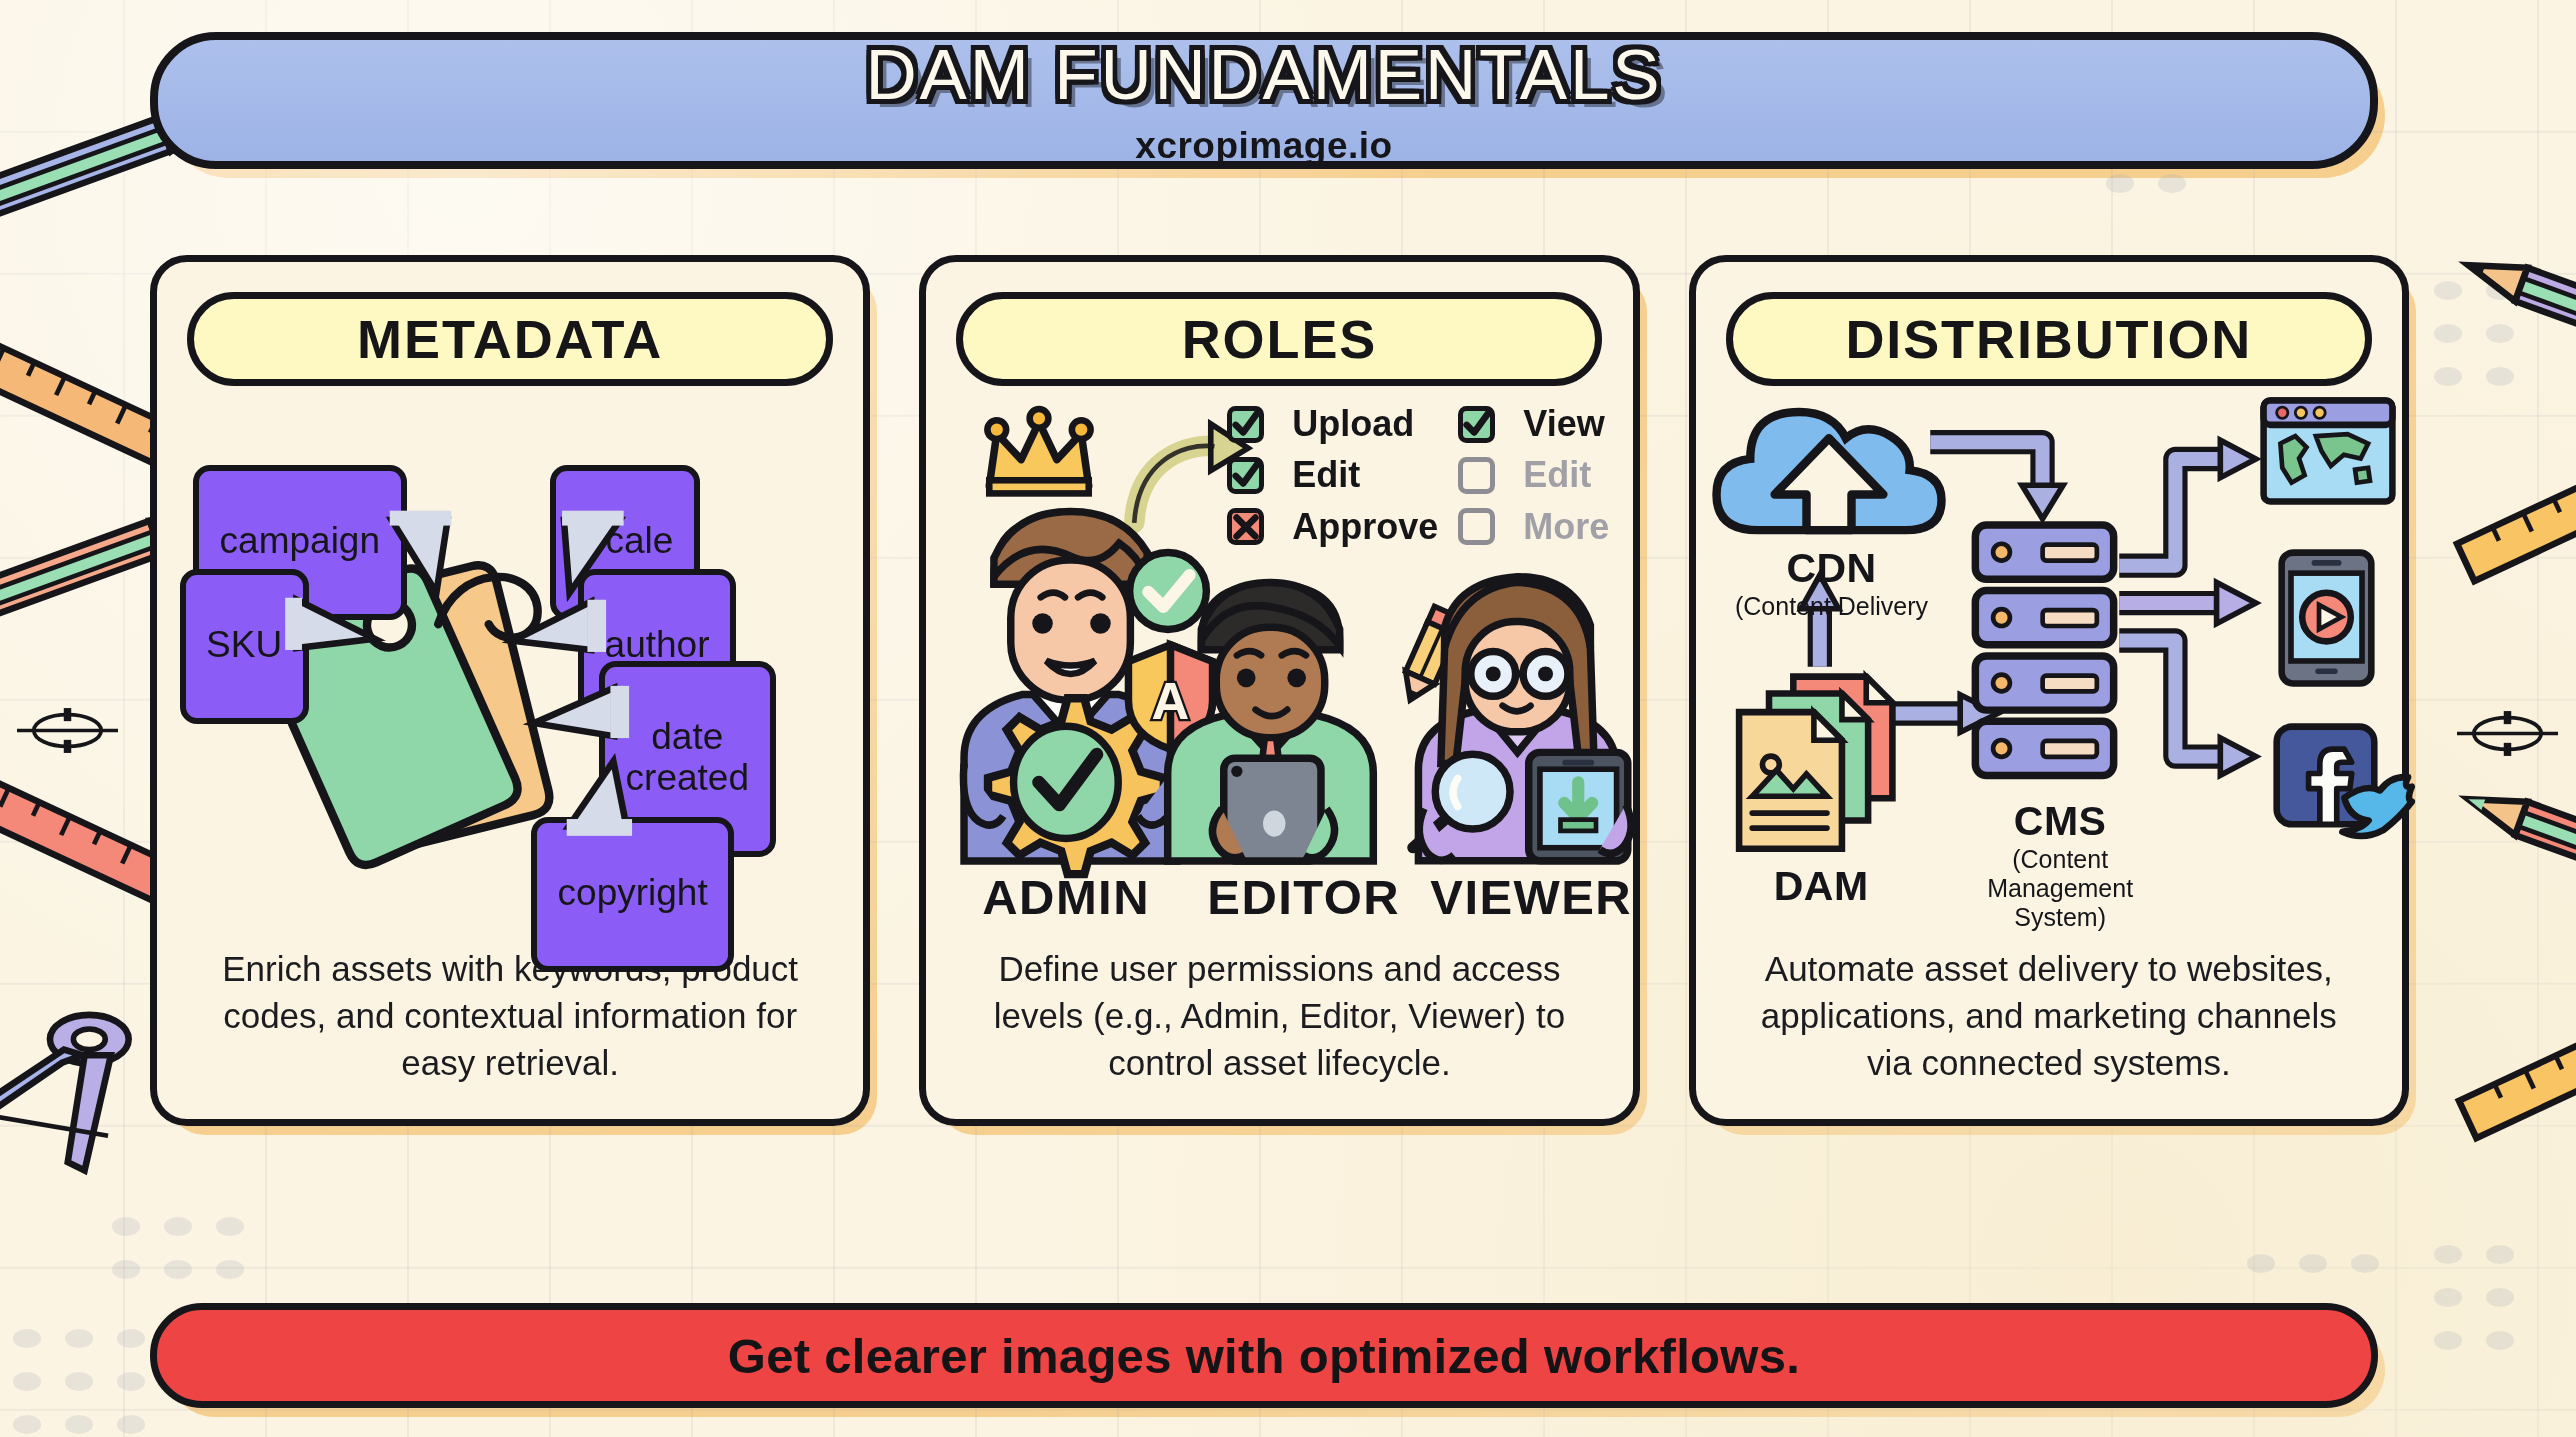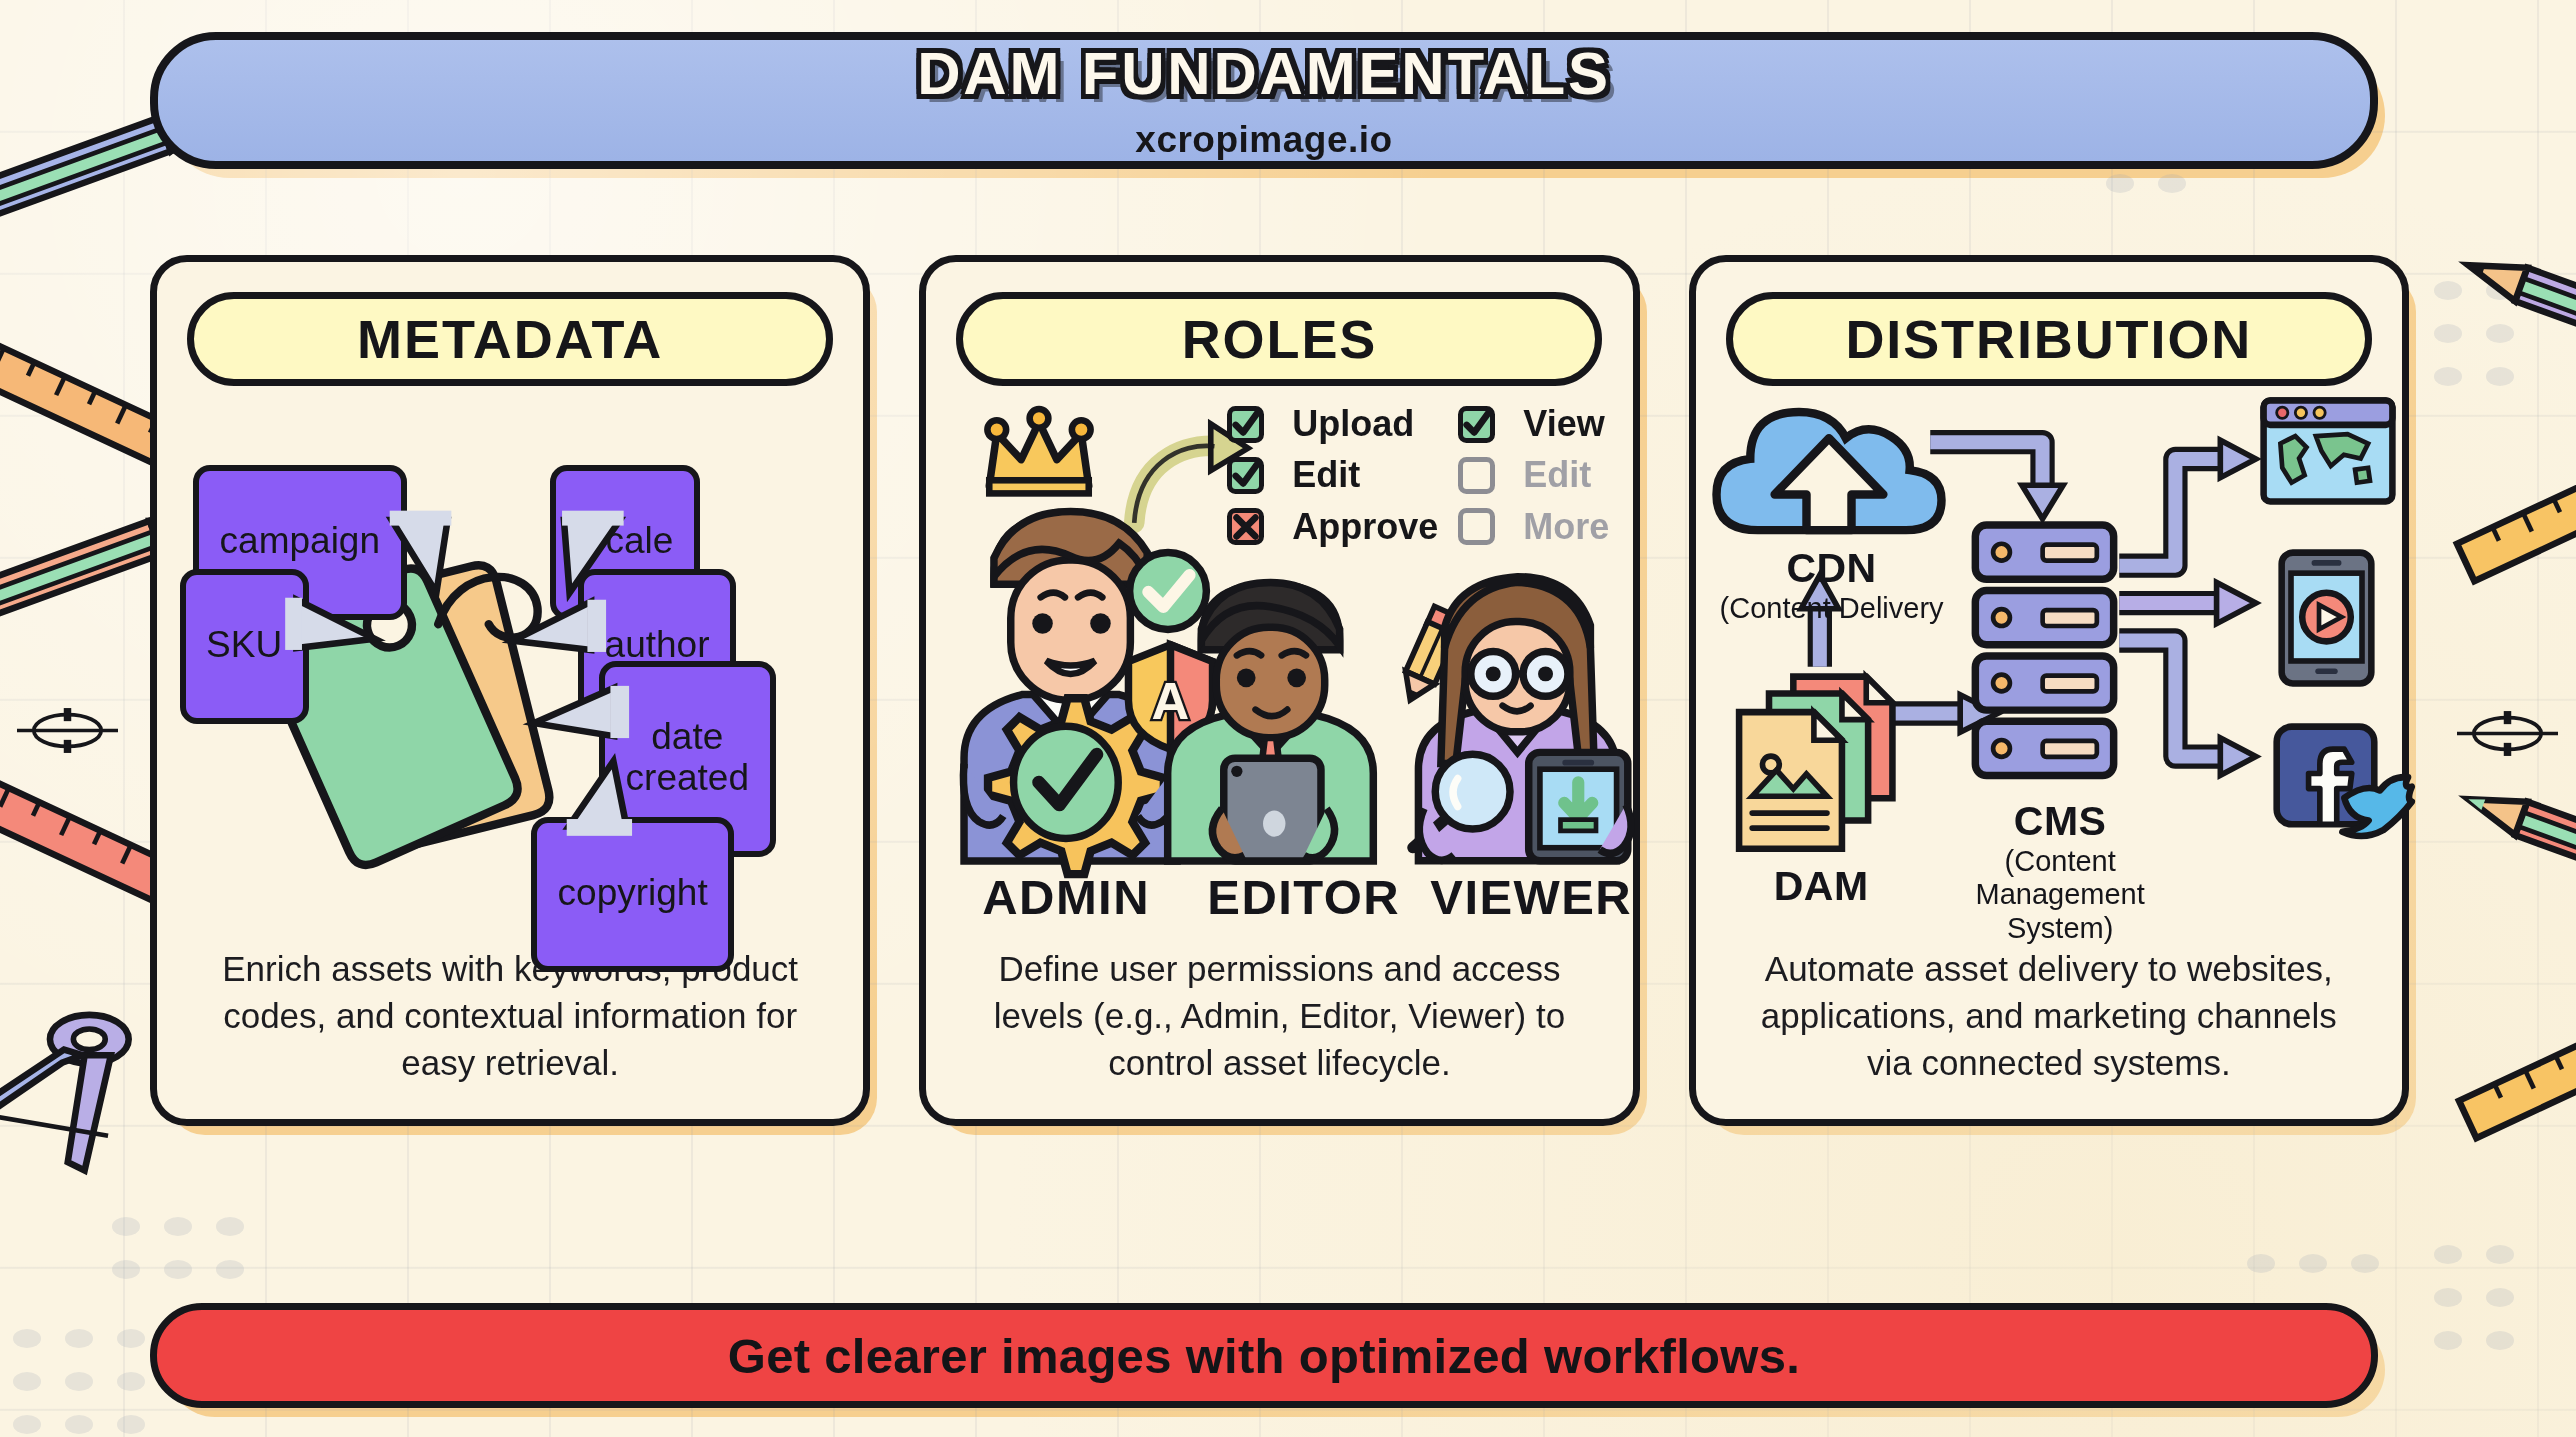--- a/index.html
+++ b/index.html
@@ -49,21 +49,21 @@
     background:#f6cf8f; border-radius:66px; z-index:-1;
   }
   
   #header{
     position:absolute; left:0; top:0; width:2228px; height:137px;
     background:linear-gradient(180deg,#adc0ec 0%,#9db3e6 100%);
     display:flex; flex-direction:column; align-items:center; justify-content:center;
     padding-top:5.6px;
   }
   #header .title{
-    font-size:60px; font-weight:700; letter-spacing:2.8px;
+    font-size:71px; font-weight:400; letter-spacing:2.8px;
     color:#fdf8ec;
     text-shadow:
       -4.7px -4.7px 0 #17171b, 4.7px -4.7px 0 #17171b, -4.7px 4.7px 0 #17171b, 4.7px 4.7px 0 #17171b,
       0 -4.7px 0 #17171b, 0 4.7px 0 #17171b, -4.7px 0 0 #17171b, 4.7px 0 0 #17171b,
       8.4px 8.4px 0 rgba(0,0,0,.38);
     line-height:.98;
   }
   #header .sub{
     font-size:37px; font-weight:700; color:#16161a; margin-top:15px; letter-spacing:0.5px;
   }
@@ -120,21 +120,21 @@
   .cbox.on{ background:#8fd6a8; }
   .cbox.no{ background:#f48a78; }
   .cbox.off{ background:transparent; border-color:#8d8d93; }
   .cbox svg{ width:32px;height:32px; }
   .perm .lbl{ font-size:36px; font-weight:700; color:#161619; }
   .perm .lbl.dim{ color:#a0a0a6; }
   .rolename{ position:absolute; font-size:49px; font-weight:700; letter-spacing:1.4px; color:#15151a; }
   
   .dlabel{ position:absolute; text-align:center; color:#15151a; }
   .dlabel .big{ font-size:41px; font-weight:700; letter-spacing:0.5px; display:block; }
-  .dlabel .small{ font-size:29px; display:block; line-height:1.15; }
+  .dlabel .small{ font-size:25px; display:block; line-height:1.15; }
   svg{ display:block; overflow:visible; }
 </style>
 </head>
 <body>
 
 <div id="bg">
   <div class="grid"></div>
   <div class="noise"></div>
 
   <div class="dotcluster" style="left:13px;top:1329px;grid-template-columns:repeat(3,28px);">

